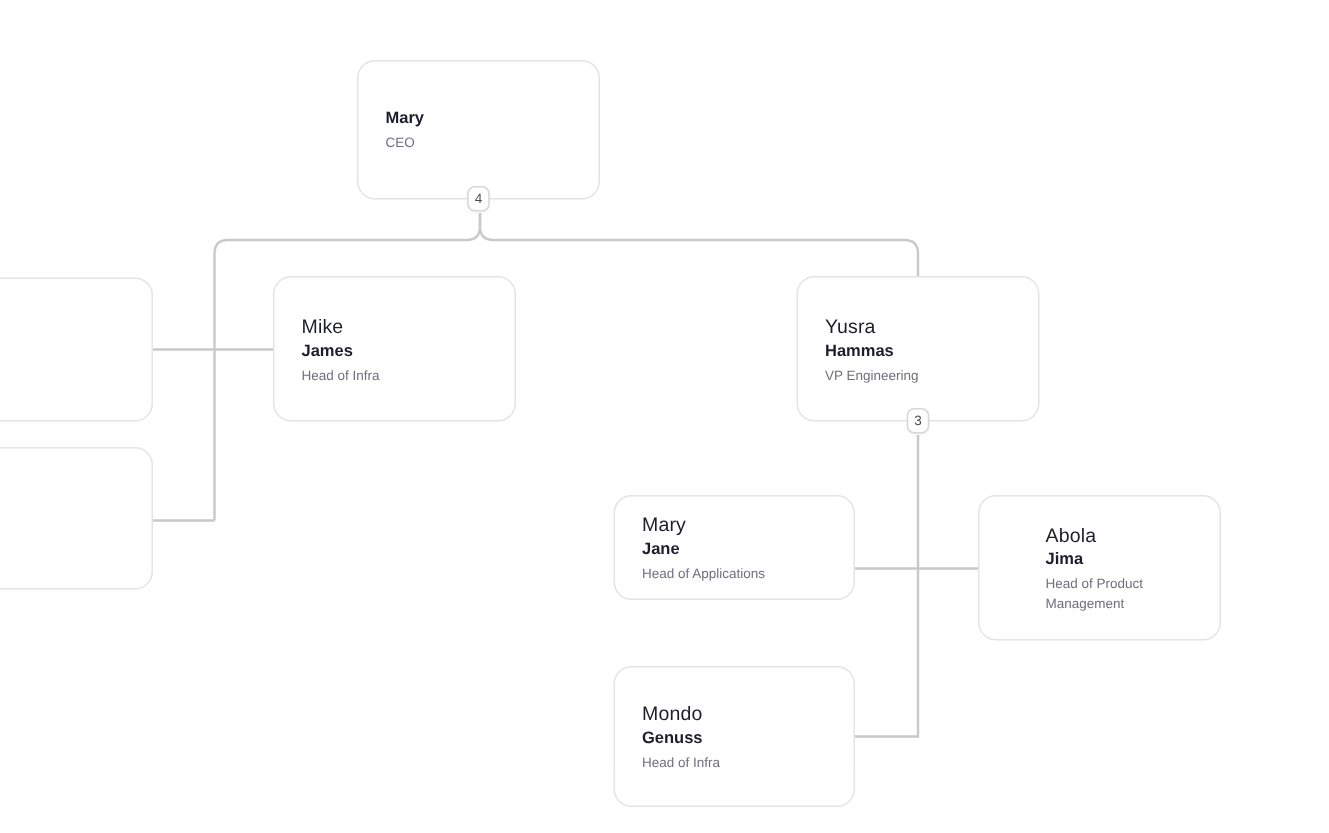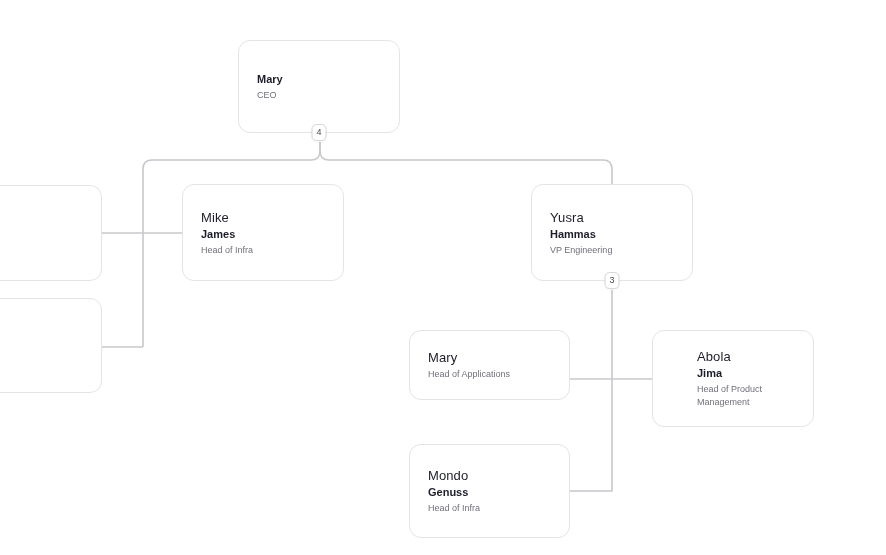--- a/index.html
+++ b/index.html
@@ -112,20 +112,21 @@
 
   </div>
     <div class="node" style="left: 531px; top: 184px; width: 162px; height: 97px;">
     <div class="name">Yusra</div>
     <div class="surname">Hammas</div>
     <div class="title">VP Engineering</div>
     <div class="badge">3</div>
   </div>
     <div class="node" style="left: 409px; top: 330px; width: 161px; height: 70px;">
     <div class="name">Mary</div>
+    <div class="surname">Jane</div>
     <div class="title">Head of Applications</div>
 
   </div>
     <div class="node" style="left: 652px; top: 330px; width: 162px; height: 97px; padding-left: 44px;">
     <div class="name">Abola</div>
     <div class="surname">Jima</div>
     <div class="title">Head of Product Management</div>
 
   </div>
     <div class="node" style="left: 409px; top: 444px; width: 161px; height: 94px;">

